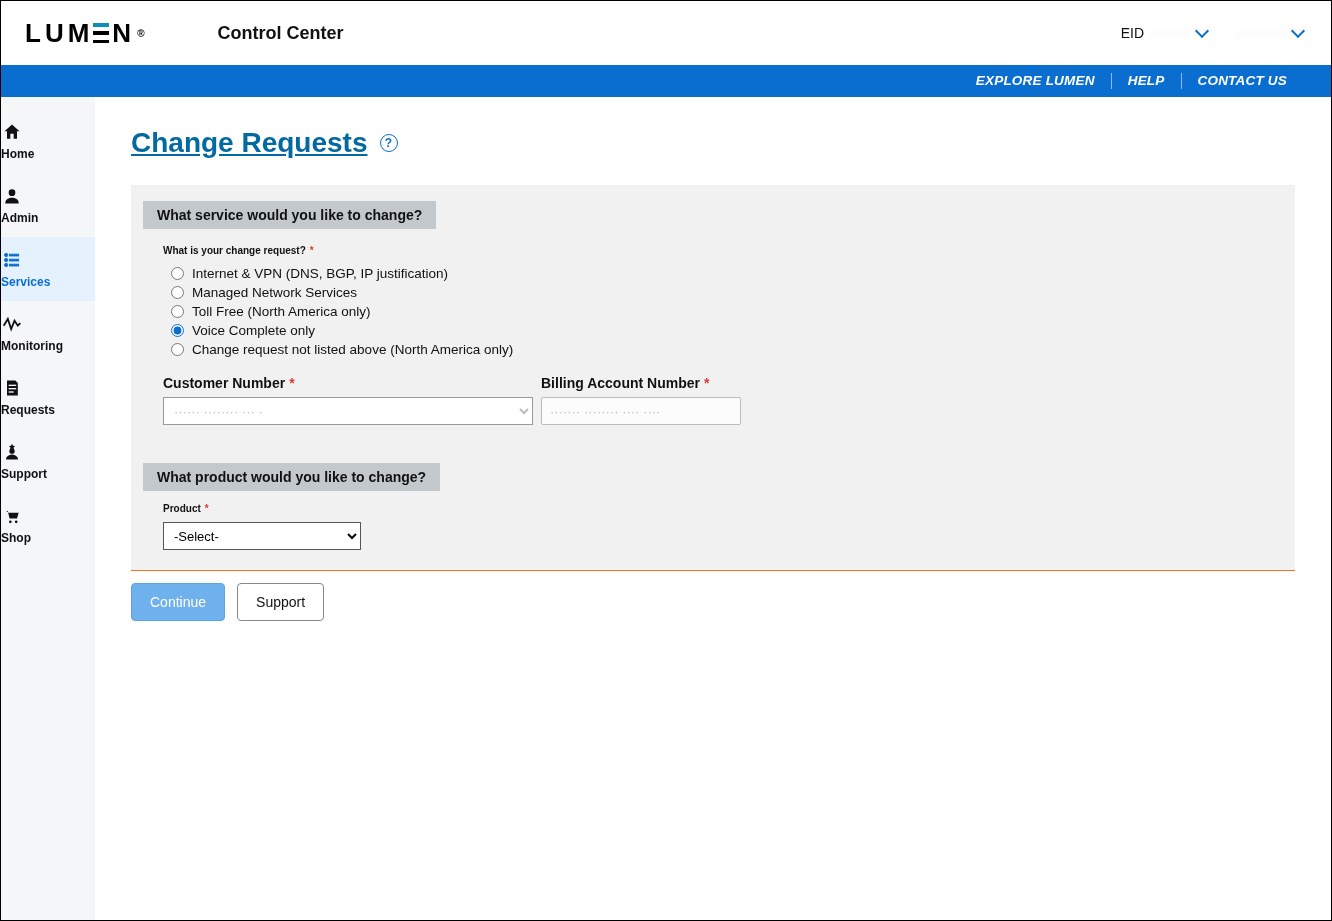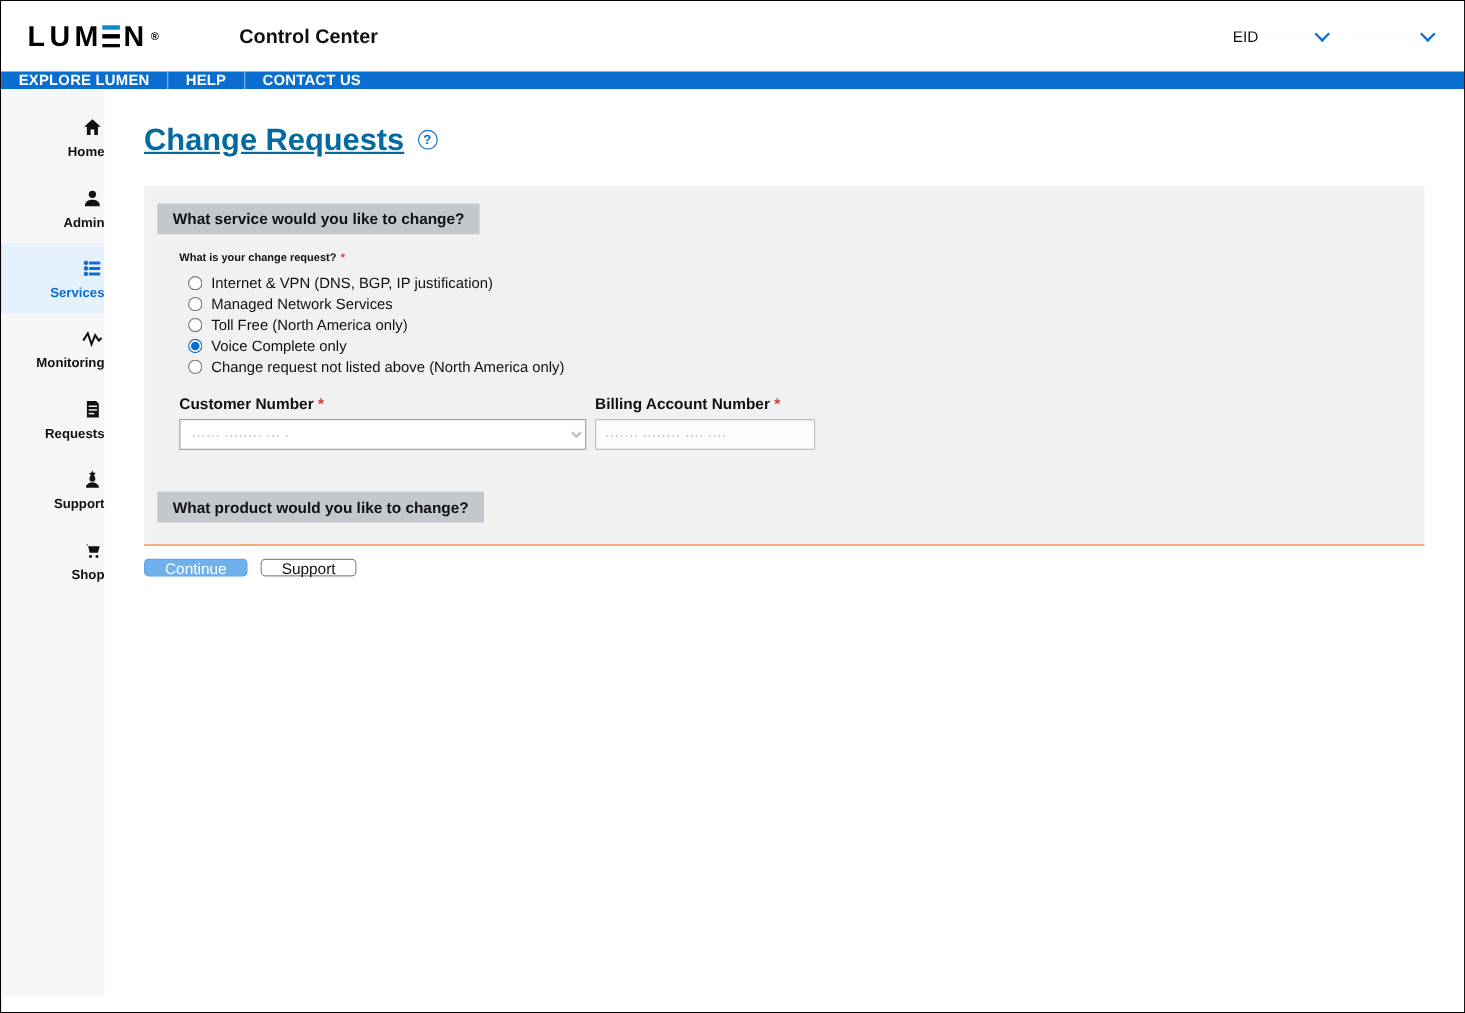--- a/index.html
+++ b/index.html
@@ -59,28 +59,29 @@
   .top-right .blur { color: #bbb; filter: blur(3px); letter-spacing: 0.5px; }
   .chev-down {
     width: 10px; height: 10px;
     border-right: 2px solid #0a6ed1;
     border-bottom: 2px solid #0a6ed1;
     transform: rotate(45deg);
     margin-top: -4px;
   }
   
   .blue-bar {
-    height: 16px;
+    height: 32px;
     background: #0d6efd;
     background: #0a6ed1;
     display: flex;
-    justify-content: flex-start;
+    justify-content: flex-end;
     align-items: center;
     padding-right: 28px;
     gap: 0;
+    font-style: italic;
   }
   .blue-link {
     color: #fff;
     font-weight: 700;
     font-size: 13.5px;
     padding: 0 16px;
     line-height: 18px;
     cursor: pointer;
     letter-spacing: 0.2px;
   }
@@ -98,21 +99,21 @@
     width: 94px;
     background: #f5f6f7;
     padding-top: 12px;
     display: flex;
     flex-direction: column;
     align-items: stretch;
   }
   .side-item {
     display: flex;
     flex-direction: column;
-    align-items: flex-end;
+    align-items: flex-start;
     gap: 4px;
     padding: 12px 0;
     font-size: 12px;
     font-weight: 700;
     color: #111;
     cursor: pointer;
   }
   .side-item .icon { width: 22px; height: 22px; display: flex; align-items: center; justify-content: center; }
   .side-item.active {
     background: #e5f1fd;
@@ -210,21 +211,21 @@
     font-size: 13px;
     padding: 0 6px;
     background: #fff;
   }
   .actions {
     display: flex;
     gap: 12px;
     margin-top: 12px;
   }
   .btn {
-    height: 16px;
+    height: 38px;
     padding: 0 18px;
     border-radius: 4px;
     font-size: 14px;
     cursor: pointer;
   }
   .btn-primary {
     background: #6eb1ec;
     color: #fff;
     border: 1px solid #5ea4e6;
   }
@@ -399,20 +400,28 @@
                 <span>Billing Account Number</span><span class="req">*</span>
               </span>
               <input class="billing" readonly="" value="······· ········ ···· ····" style="">
             </div>
           </div>
         </div>
       </div>
 
       <div class="section-wrap second-section">
         <div class="section-head">What product would you like to change?</div>
+        <div class="second-body">
+          <div class="field-label" style="margin-bottom:8px;">
+            <span>Product</span><span class="req">*</span>
+          </div>
+          <select class="product">
+            <option>-Select-</option>
+          </select>
+        </div>
       </div>
     </div>
 
     <div class="actions">
       <button class="btn btn-primary">Continue</button>
       <button class="btn btn-secondary">Support</button>
     </div>
   </div>
 </div>
 

